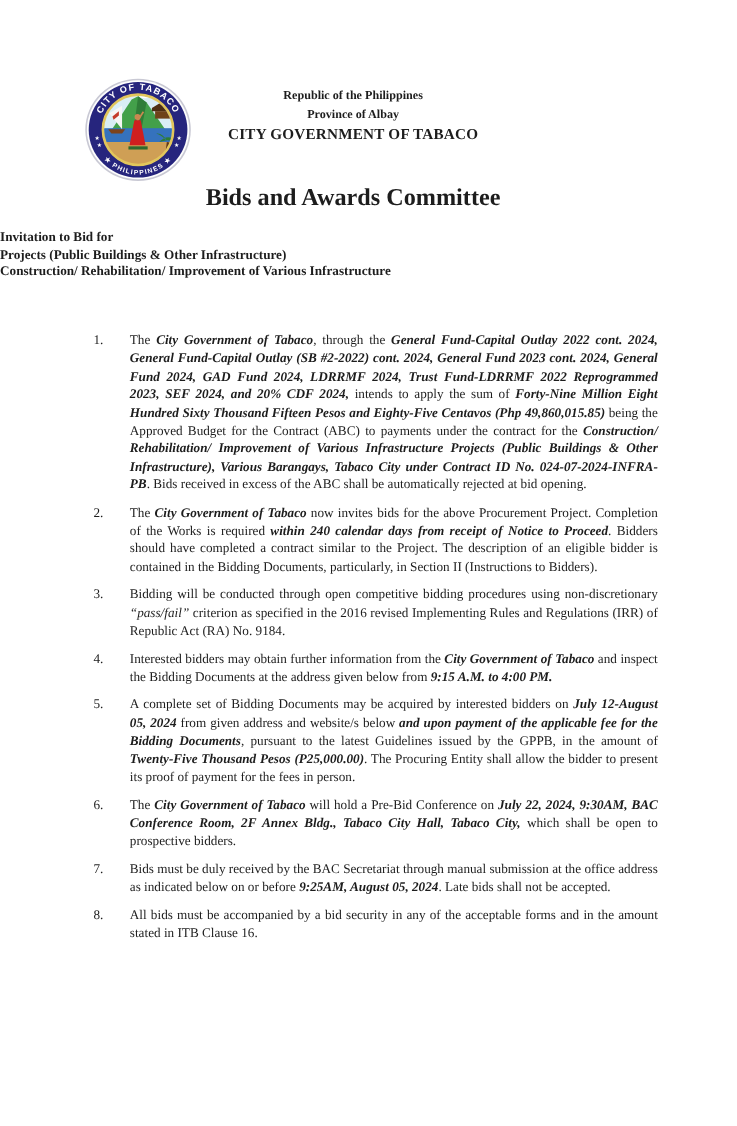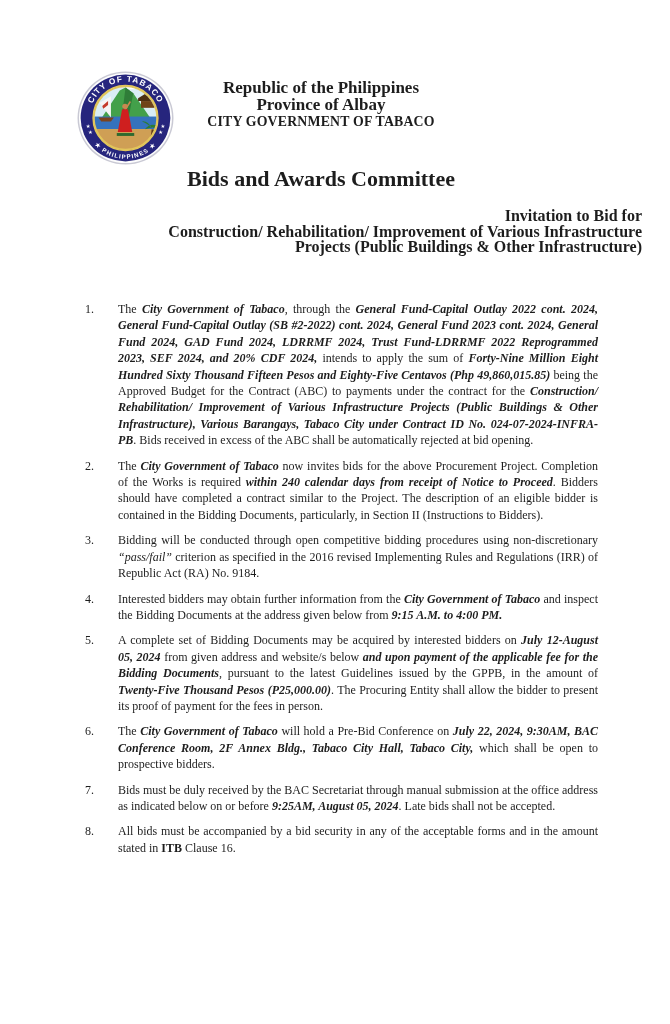--- a/index.html
+++ b/index.html
@@ -3,37 +3,37 @@
 <meta charset="utf-8">
 <style>
   * { margin:0; padding:0; box-sizing:border-box; }
   html, body { background:#ffffff; }
   body { font-family:"Liberation Serif","DejaVu Serif",serif; color:#1d1d1d; }
   .page { position:relative; width:670px; height:1024px; background:#fff; overflow:hidden; margin:0 auto; }
 
   .seal { position:absolute; left:77px; top:71px; }
 
   .hdr { position:absolute; left:0; right:28px; top:79px; text-align:center; font-weight:bold; }
-  .hl1 { font-size:17px; line-height:17px; }
+  .hl1 { font-size:11px; line-height:17px; }
   .hl2 { font-size:13.8px; line-height:17px; letter-spacing:0.2px; }
 
   .committee { position:absolute; left:0; right:28px; top:166px; text-align:center;
                font-weight:bold; font-size:22px; }
 
-  .invitation { position:absolute; left:0; right:28px; top:208px; text-align:right;
-                font-weight:bold; font-size:16px; line-height:15.6px; }
+  .invitation { position:absolute; left:0; right:28px; top:208px; text-align:left;
+                font-weight:bold; font-size:12px; line-height:15.6px; }
 
   .items { position:absolute; left:85px; top:301px; width:513px;
            font-size:12px; line-height:16.4px; text-align:justify; }
   .doc-item { position:relative; padding-left:33px; margin-bottom:9px; }
   .doc-item .num { position:absolute; left:0; top:0; }
 
   .r-bi { font-weight:bold; font-style:italic; }
   .r-i  { font-style:italic; }
-  .r-b  { font-weight:bold; }
+  .r-b  { font-weight:normal; }
 
   .ring-top { font-family:"Liberation Sans",sans-serif; font-weight:bold; font-size:8.5px;
               fill:#ffffff; letter-spacing:1.1px; }
   .ring-bot { font-family:"Liberation Sans",sans-serif; font-weight:bold; font-size:6.3px;
               fill:#ffffff; letter-spacing:1.2px; }
   .ring-star { font-size:5.5px; fill:#ffffff; }
 </style>
 </head>
 <body>
 
@@ -86,22 +86,22 @@
   <div class="hdr">
     <div class="hl1">Republic of the Philippines</div>
     <div class="hl1">Province of Albay</div>
     <div class="hl2">CITY GOVERNMENT OF TABACO</div>
   </div>
 
   <div class="committee">Bids and Awards Committee</div>
 
   <div class="invitation">
     <div>Invitation to Bid for</div>
+    <div>Projects (Public Buildings &amp; Other Infrastructure)</div>
     <div>Construction/ Rehabilitation/ Improvement of Various Infrastructure</div>
-    <div>Projects (Public Buildings &amp; Other Infrastructure)</div>
   </div>
 
   <div class="items">
     <div class="doc-item">
       <span class="num">1.</span>
       <div class="itxt"><span>The </span><span class="r-bi">City Government of Tabaco</span><span>, through the </span><span class="r-bi">General Fund-Capital Outlay 2022 cont. 2024, General Fund-Capital Outlay (SB #2-2022) cont. 2024, General Fund 2023 cont. 2024, General Fund 2024, GAD Fund 2024, LDRRMF 2024, Trust Fund-LDRRMF 2022 Reprogrammed 2023, SEF 2024, and 20% CDF 2024,</span><span> intends to apply the sum of </span><span class="r-bi">Forty-Nine Million Eight Hundred Sixty Thousand Fifteen Pesos and Eighty-Five Centavos (Php 49,860,015.85)</span><span> being the Approved Budget for the Contract (ABC) to payments under the contract for the </span><span class="r-bi">Construction/ Rehabilitation/ Improvement of Various Infrastructure Projects (Public Buildings &amp; Other Infrastructure), Various Barangays, Tabaco City under Contract ID No. 024-07-2024-INFRA-PB</span><span>. Bids received in excess of the ABC shall be automatically rejected at bid opening.</span></div>
     </div>
     <div class="doc-item">
       <span class="num">2.</span>
       <div class="itxt"><span>The </span><span class="r-bi">City Government of Tabaco</span><span> now invites bids for the above Procurement Project. Completion of the Works is required </span><span class="r-bi">within 240 calendar days from receipt of Notice to Proceed</span><span>.  Bidders should have completed a contract similar to the Project.  The description of an eligible bidder is contained in the Bidding Documents, particularly, in Section II (Instructions to Bidders).</span></div>

